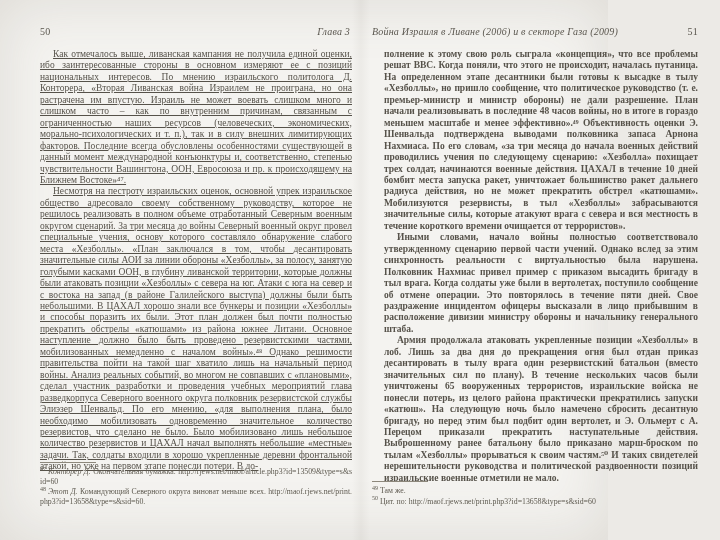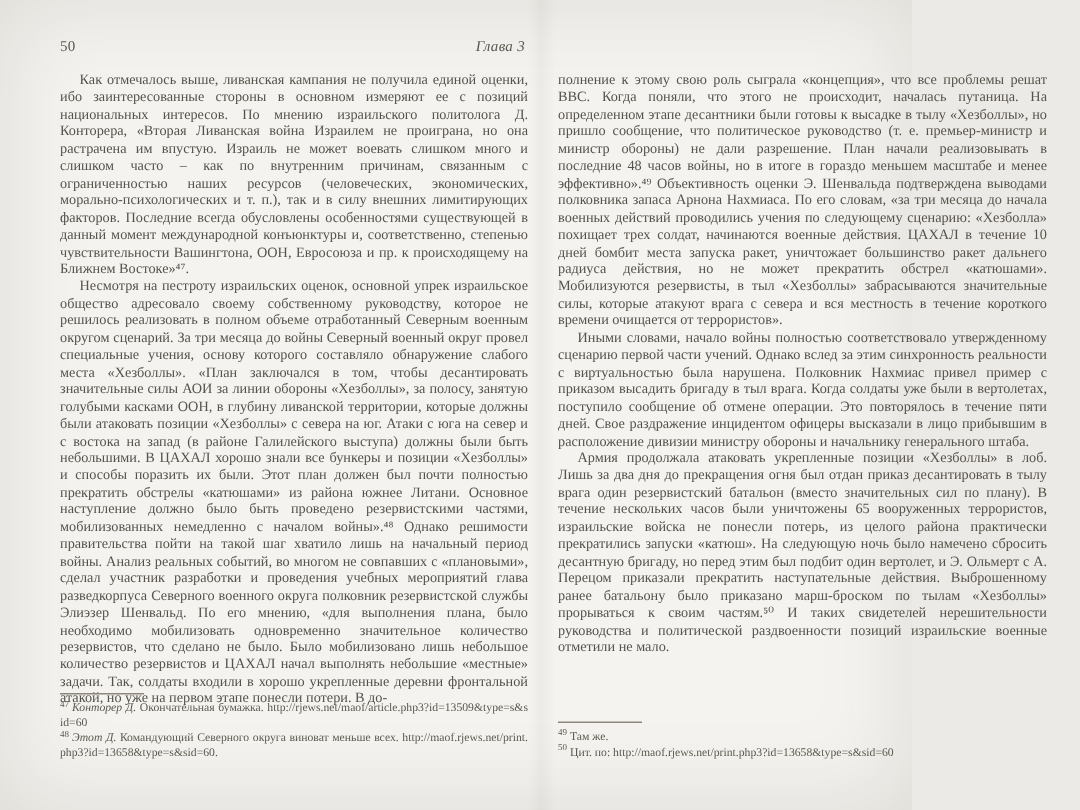--- a/index.html
+++ b/index.html
@@ -41,22 +41,22 @@
   .running { font-style: italic; }
   .pagenum { font-style: normal; }
 
   .body {
     position: absolute; top: 49px; bottom: 58px;
     font-size: 9.5px; line-height: 11.45px;
     text-align: justify;
     overflow: hidden;
     color: #56524a;
   }
-  .page-left  .body { left: 40px; right: 8px; }
-  .page-right .body { left: 12px; right: 22px; }
+  .page-left  .body { left: 40px; right: 8px; text-decoration: underline; }
+  .page-right .body { left: 24px; right: 22px; font-weight: bold; }
 
   .para { margin: 0; text-indent: 13px; }
   .para.cont { text-indent: 0; }
 
   .footnotes {
     position: absolute; bottom: 33px;
     font-size: 7.8px; line-height: 9.4px;
     color: #5d594f;
     text-align: justify;
   }
@@ -89,20 +89,24 @@
       <p class="para">Несмотря на пестроту израильских оценок, основной упрек израильское общество адресовало своему собственному руководству, которое не решилось реализовать в полном объеме отработанный Северным военным округом сценарий. За три месяца до войны Северный военный округ провел специальные учения, основу которого составляло обнаружение слабого места «Хезболлы». «План заключался в том, чтобы десантировать значительные силы АОИ за линии обороны «Хезболлы», за полосу, занятую голубыми касками ООН, в глубину ливанской территории, которые должны были атаковать позиции «Хезболлы» с севера на юг. Атаки с юга на север и с востока на запад (в районе Галилейского выступа) должны были быть небольшими. В ЦАХАЛ хорошо знали все бункеры и позиции «Хезболлы» и способы поразить их были. Этот план должен был почти полностью прекратить обстрелы «катюшами» из района южнее Литани. Основное наступление должно было быть проведено резервистскими частями, мобилизованных немедленно с началом войны».⁴⁸ Однако решимости правительства пойти на такой шаг хватило лишь на начальный период войны. Анализ реальных событий, во многом не совпавших с «плановыми», сделал участник разработки и проведения учебных мероприятий глава разведкорпуса Северного военного округа полковник резервистской службы Элиэзер Шенвальд. По его мнению, «для выполнения плана, было необходимо мобилизовать одновременно значительное количество резервистов, что сделано не было. Было мобилизовано лишь небольшое количество резервистов и ЦАХАЛ начал выполнять небольшие «местные» задачи. Так, солдаты входили в хорошо укрепленные деревни фронтальной атакой, но уже на первом этапе понесли потери. В до-</p>
     </div>
     <div class="footnotes">
       <div class="fnrule"></div>
       <p class="fn"><sup>47</sup><i>Конторер Д.</i><span> Окончательная бумажка. http://rjews.net/maof/article.php3?id=13509&amp;type=s&amp;sid=60</span></p>
       <p class="fn"><sup>48</sup><i>Этот Д.</i><span> Командующий Северного округа виноват меньше всех. http://maof.rjews.net/print.php3?id=13658&amp;type=s&amp;sid=60.</span></p>
     </div>
   </section>
 
   <section class="page page-right">
+    <div class="pagehead">
+      <span class="running">Война Израиля в Ливане (2006) и в секторе Газа (2009)</span>
+      <span class="pagenum">51</span>
+    </div>
     <div class="body">
       <p class="para cont">полнение к этому свою роль сыграла «концепция», что все проблемы решат ВВС. Когда поняли, что этого не происходит, началась путаница. На определенном этапе десантники были готовы к высадке в тылу «Хезболлы», но пришло сообщение, что политическое руководство (т. е. премьер-министр и министр обороны) не дали разрешение. План начали реализовывать в последние 48 часов войны, но в итоге в гораздо меньшем масштабе и менее эффективно».⁴⁹ Объективность оценки Э. Шенвальда подтверждена выводами полковника запаса Арнона Нахмиаса. По его словам, «за три месяца до начала военных действий проводились учения по следующему сценарию: «Хезболла» похищает трех солдат, начинаются военные действия. ЦАХАЛ в течение 10 дней бомбит места запуска ракет, уничтожает большинство ракет дальнего радиуса действия, но не может прекратить обстрел «катюшами». Мобилизуются резервисты, в тыл «Хезболлы» забрасываются значительные силы, которые атакуют врага с севера и вся местность в течение короткого времени очищается от террористов».</p>
       <p class="para">Иными словами, начало войны полностью соответствовало утвержденному сценарию первой части учений. Однако вслед за этим синхронность реальности с виртуальностью была нарушена. Полковник Нахмиас привел пример с приказом высадить бригаду в тыл врага. Когда солдаты уже были в вертолетах, поступило сообщение об отмене операции. Это повторялось в течение пяти дней. Свое раздражение инцидентом офицеры высказали в лицо прибывшим в расположение дивизии министру обороны и начальнику генерального штаба.</p>
       <p class="para">Армия продолжала атаковать укрепленные позиции «Хезболлы» в лоб. Лишь за два дня до прекращения огня был отдан приказ десантировать в тылу врага один резервистский батальон (вместо значительных сил по плану). В течение нескольких часов были уничтожены 65 вооруженных террористов, израильские войска не понесли потерь, из целого района практически прекратились запуски «катюш». На следующую ночь было намечено сбросить десантную бригаду, но перед этим был подбит один вертолет, и Э. Ольмерт с А. Перецом приказали прекратить наступательные действия. Выброшенному ранее батальону было приказано марш-броском по тылам «Хезболлы» прорываться к своим частям.⁵⁰ И таких свидетелей нерешительности руководства и политической раздвоенности позиций израильские военные отметили не мало.</p>
     </div>
     <div class="footnotes">
       <div class="fnrule"></div>
       <p class="fn"><sup>49</sup><i></i><span>Там же.</span></p>
       <p class="fn"><sup>50</sup><i></i><span>Цит. по: http://maof.rjews.net/print.php3?id=13658&amp;type=s&amp;sid=60</span></p>
     </div>

